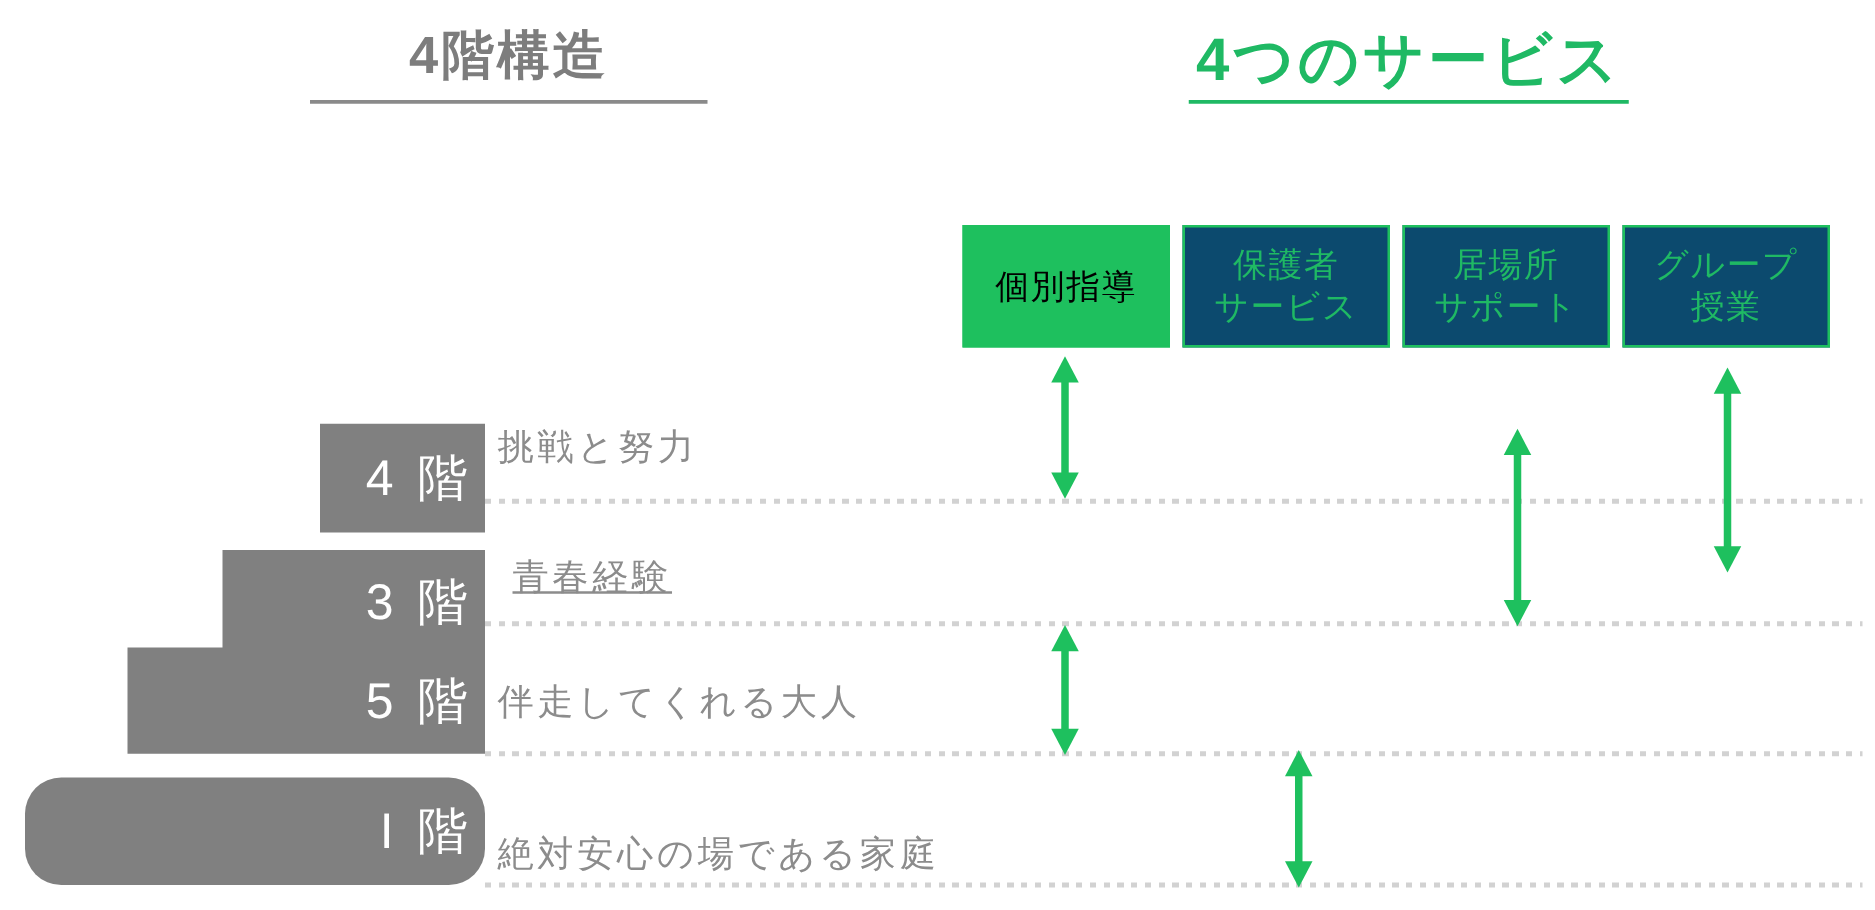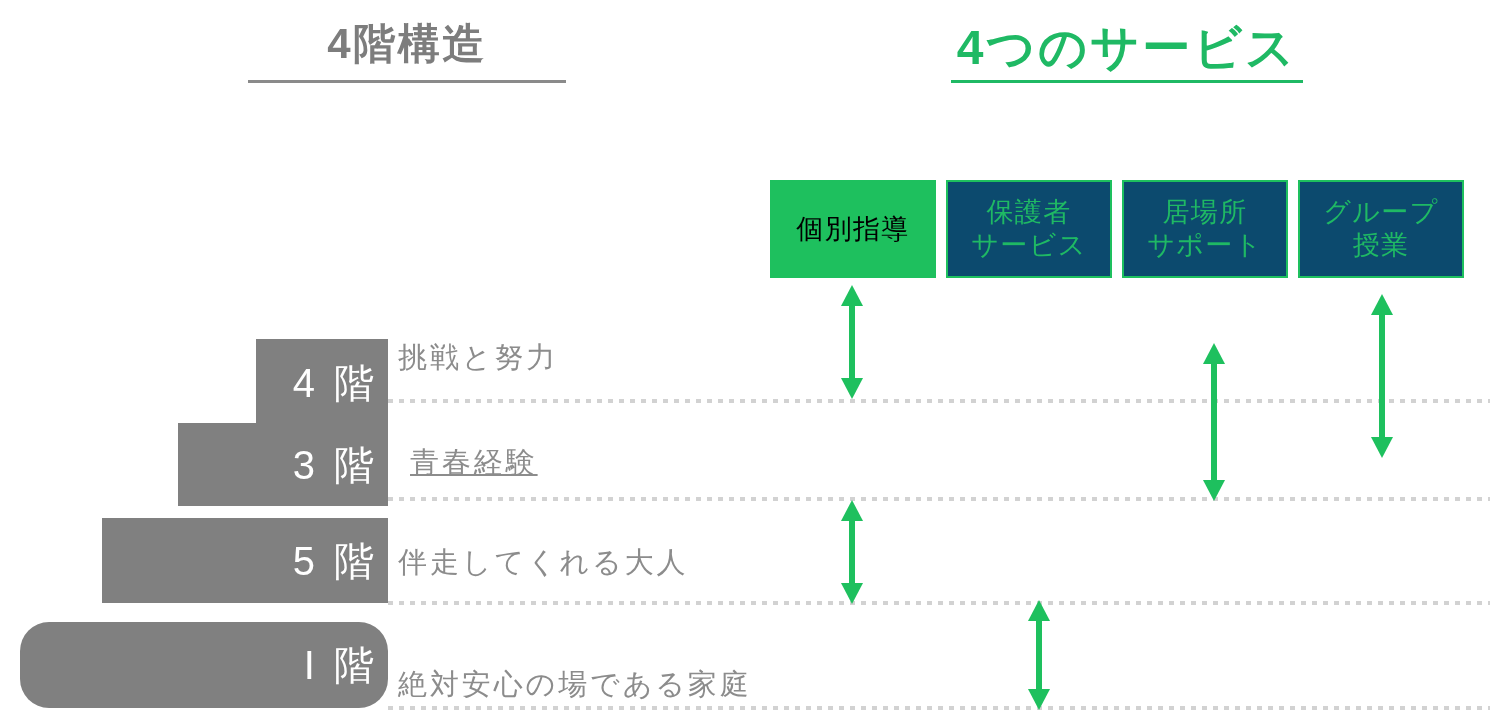--- a/index.html
+++ b/index.html
@@ -168,21 +168,21 @@
   <div class="dotline" style="left:388px; top:706px;  width:1102px;"></div>
 
   <div class="floor-row">
     <div class="floor-bar" style="left:256px; top:315px; width:132px; height:87px;margin-top:24px;">
       <span class="floor-bar-label">4 階</span>
     </div>
     <div class="floor-desc" style="left:398px; top:345px;font-family:Liberation Mono, monospace;">挑戦と努力</div>
   </div>
 
   <div class="floor-row">
-    <div class="floor-bar" style="left:178px; top:423px; width:210px; height:83px;">
+    <div class="floor-bar" style="left:178px; top:440px; width:210px; height:83px;">
       <span class="floor-bar-label">3 階</span>
     </div>
     <div class="floor-desc" style="left:410px; top:448px;text-decoration:underline;">青春経験</div>
   </div>
 
   <div class="floor-row">
     <div class="floor-bar" style="left:102px; top:518px; width:286px; height:85px;">
       <span class="floor-bar-label">5 階</span>
     </div>
     <div class="floor-desc" style="left:398px; top:548px;">伴走してくれる大人</div>

